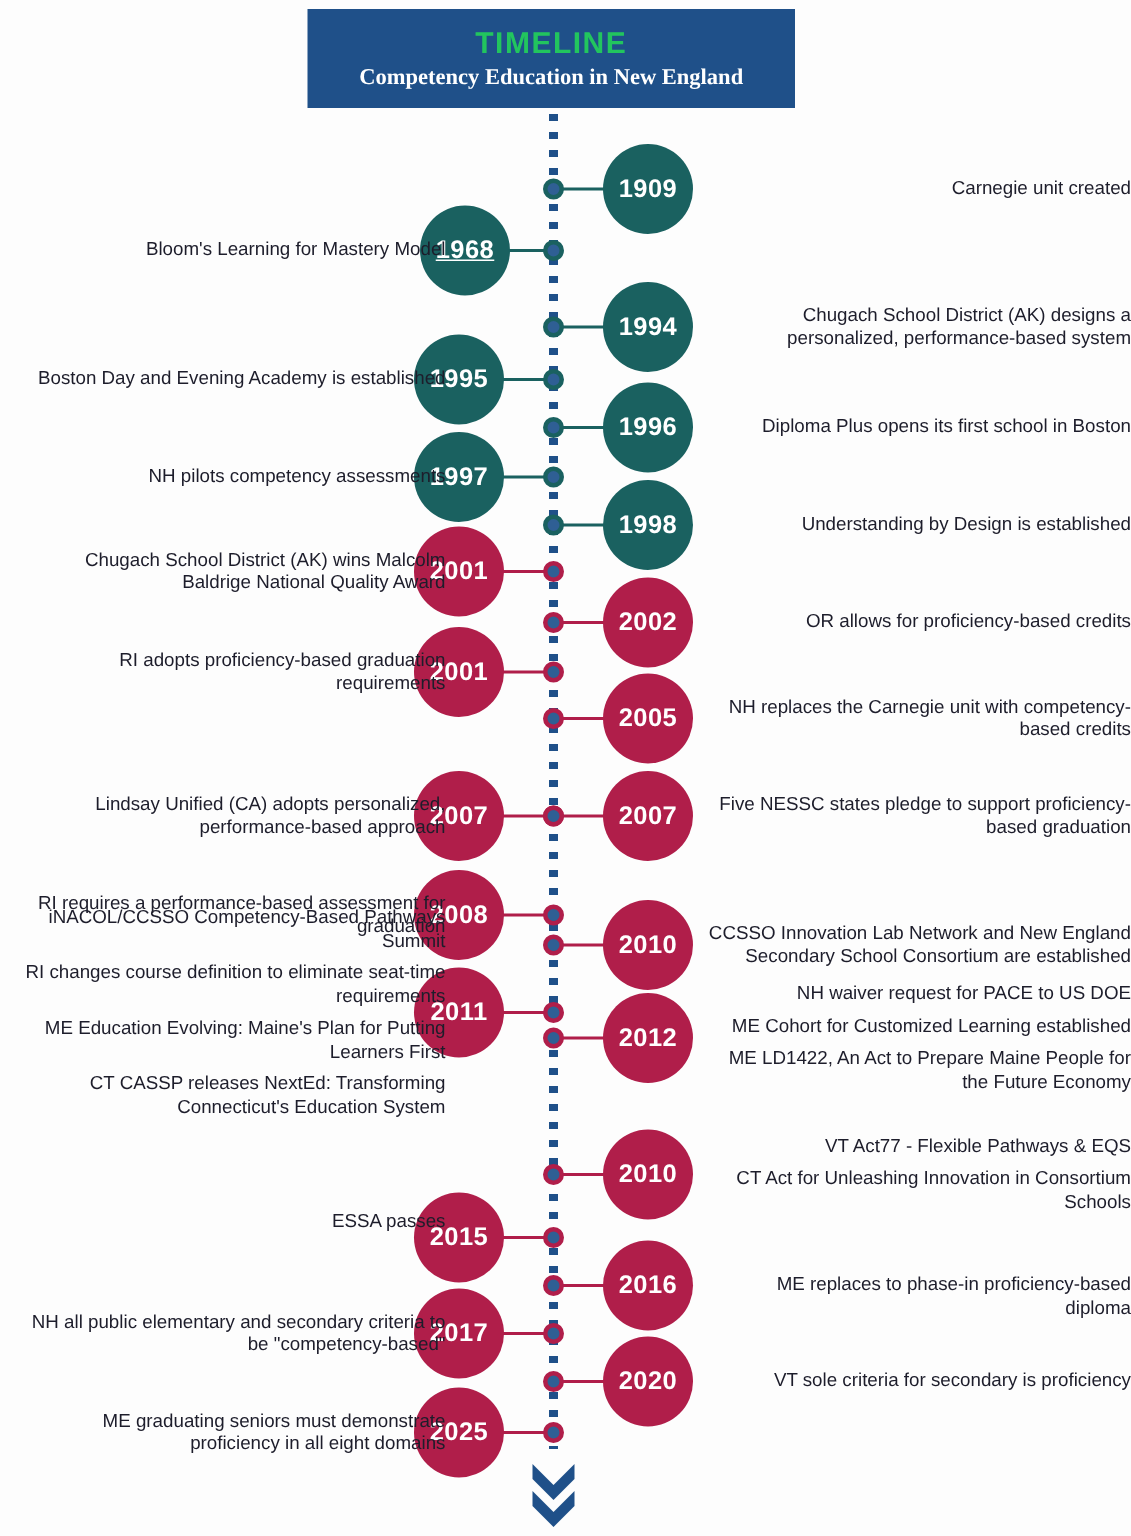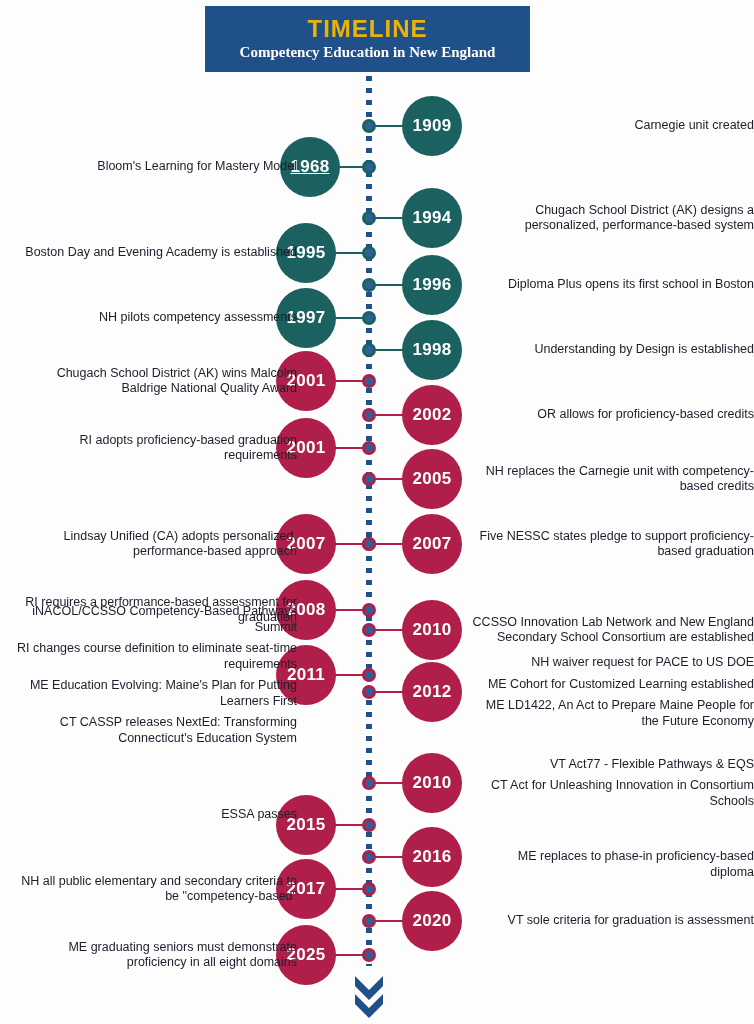--- a/index.html
+++ b/index.html
@@ -15,21 +15,21 @@
   #stage{position:relative;width:754px;height:1024px;overflow:hidden;}
 
   
   .header{
     position:absolute;left:205px;top:6px;width:325px;height:66px;
     background:#1f5089;
     display:flex;flex-direction:column;align-items:center;justify-content:center;
     box-sizing:border-box;
   }
   .header .title{
-    color:#eab308;font-size:24px;font-weight:bold;letter-spacing:1px;
+    color:#22c55e;font-size:20px;font-weight:bold;letter-spacing:1px;
     line-height:24px;font-family:"Liberation Sans",sans-serif;
   }
   .header .subtitle{
     color:#ffffff;font-size:15px;line-height:20px;margin-top:1px;
     font-family:"Liberation Serif","DejaVu Serif",serif;font-weight:bold;
   }
 
   
   .spine{
     position:absolute;left:366px;top:76px;width:6px;height:890px;
@@ -267,21 +267,21 @@
         <div class="bubble crimson" style="left: 276px; top: -30px; width: 60px; height: 60px;">2017</div>
         <div class="label left" style="top: -15.5px;">
           <p>NH all public elementary and secondary criteria to be "competency-based"</p>
         </div>
       </div>
       <div class="row" style="top: 921px;">
         <div class="conn crimson" style="left: 369px; width: 63px;"></div>
         <div class="node crimson"></div>
         <div class="bubble crimson" style="left: 402px; top: -30px; width: 60px; height: 60px;">2020</div>
         <div class="label right" style="top: -8px;">
-          <p>VT sole criteria for graduation is assessment</p>
+          <p>VT sole criteria for secondary is proficiency</p>
         </div>
       </div>
       <div class="row" style="top: 955px;">
         <div class="conn crimson" style="left: 306px; width: 63px;"></div>
         <div class="node crimson"></div>
         <div class="bubble crimson" style="left: 276px; top: -30px; width: 60px; height: 60px;">2025</div>
         <div class="label left" style="top: -15.5px;">
           <p>ME graduating seniors must demonstrate proficiency in all eight domains</p>
         </div>
       </div>

